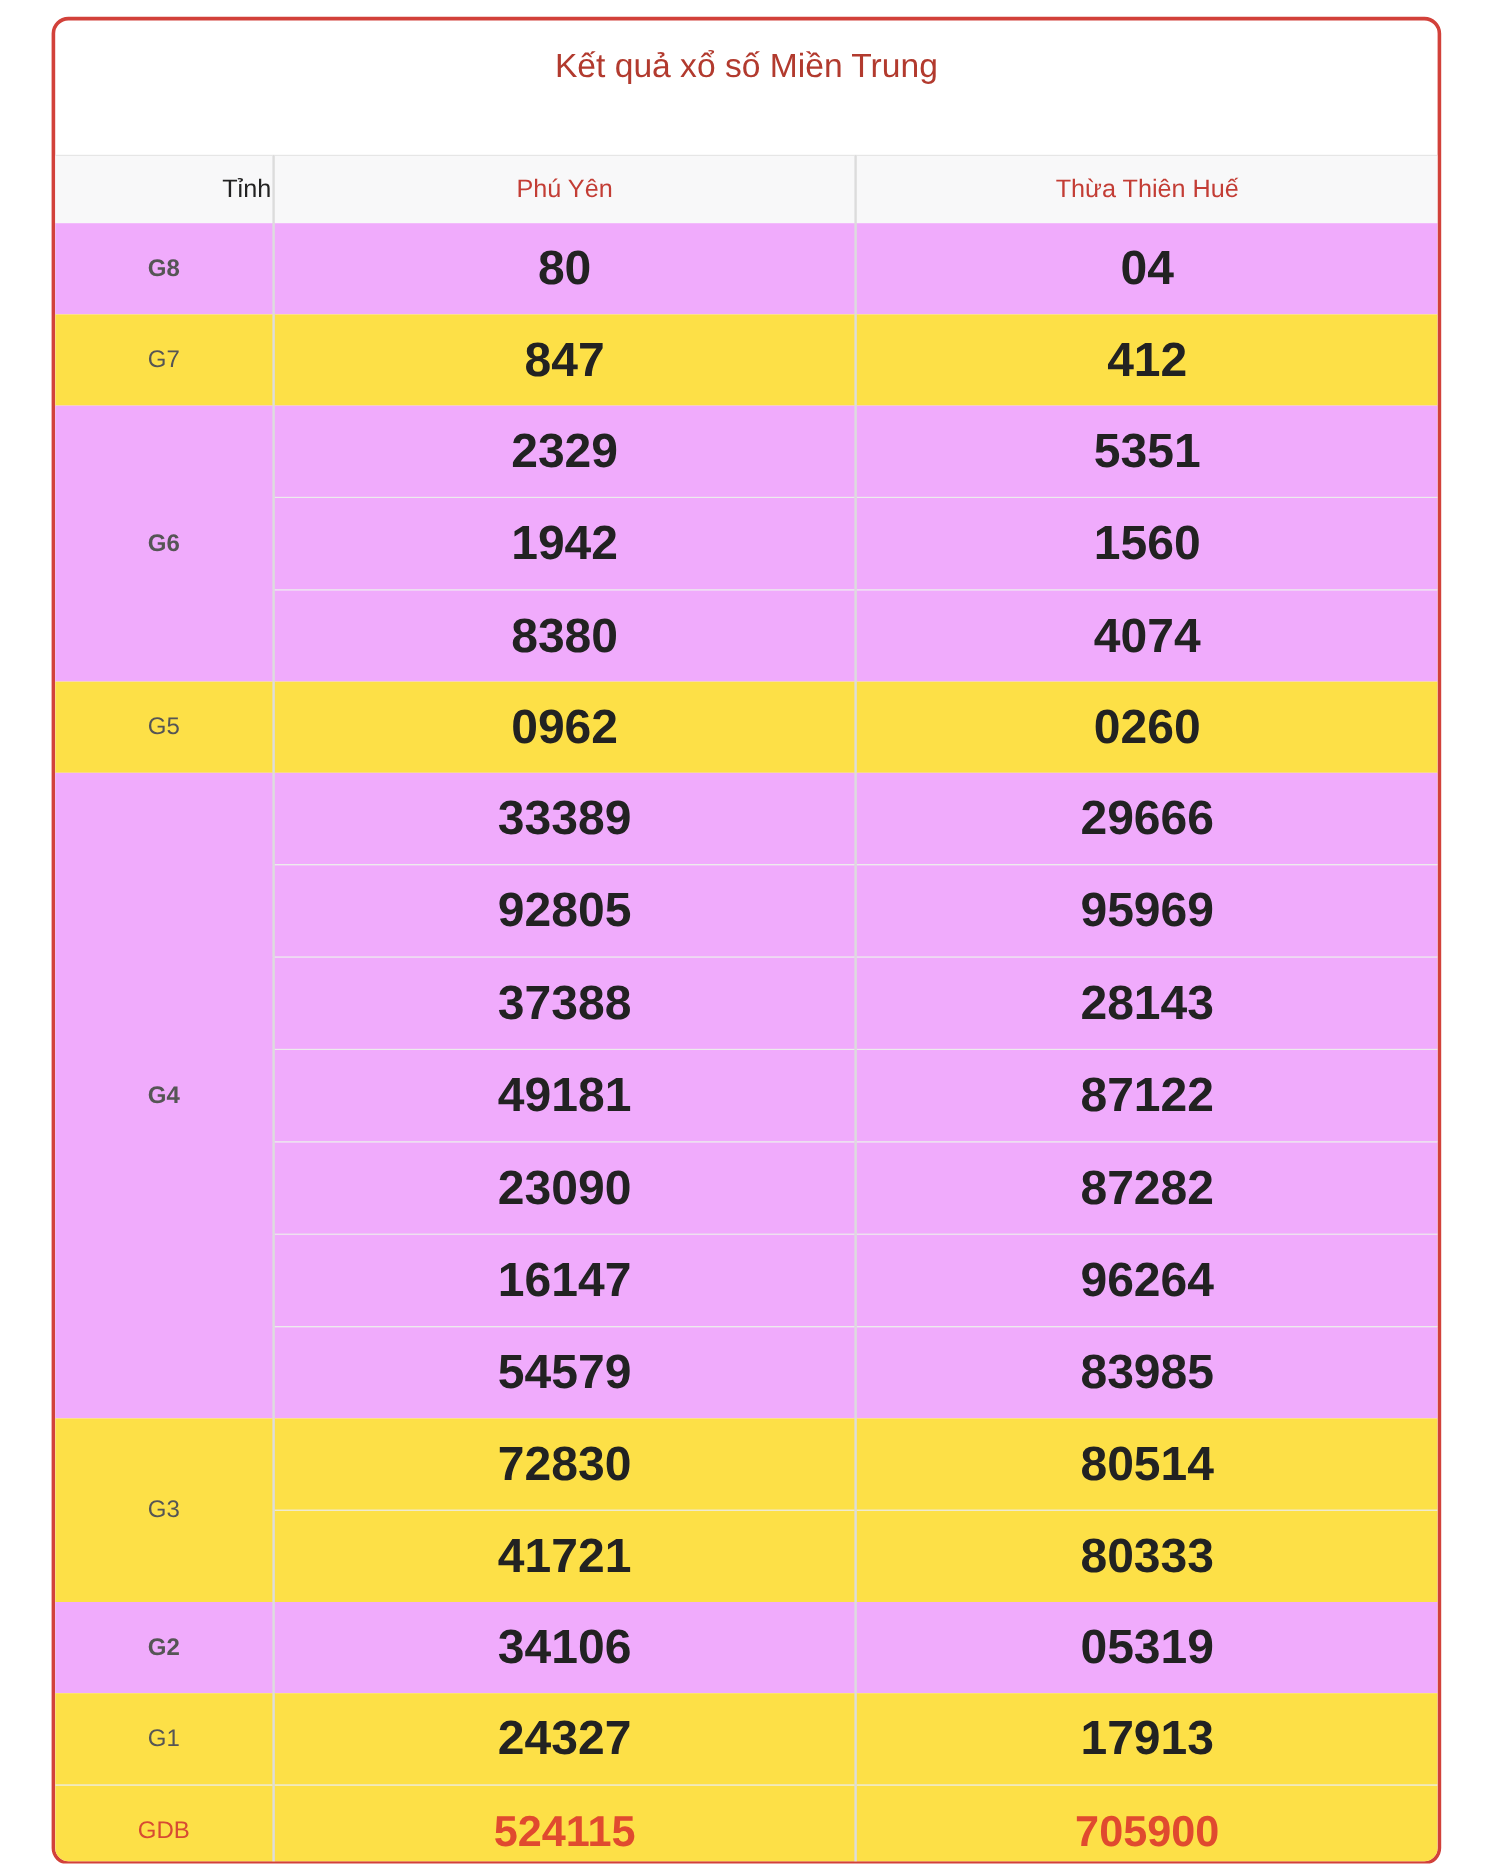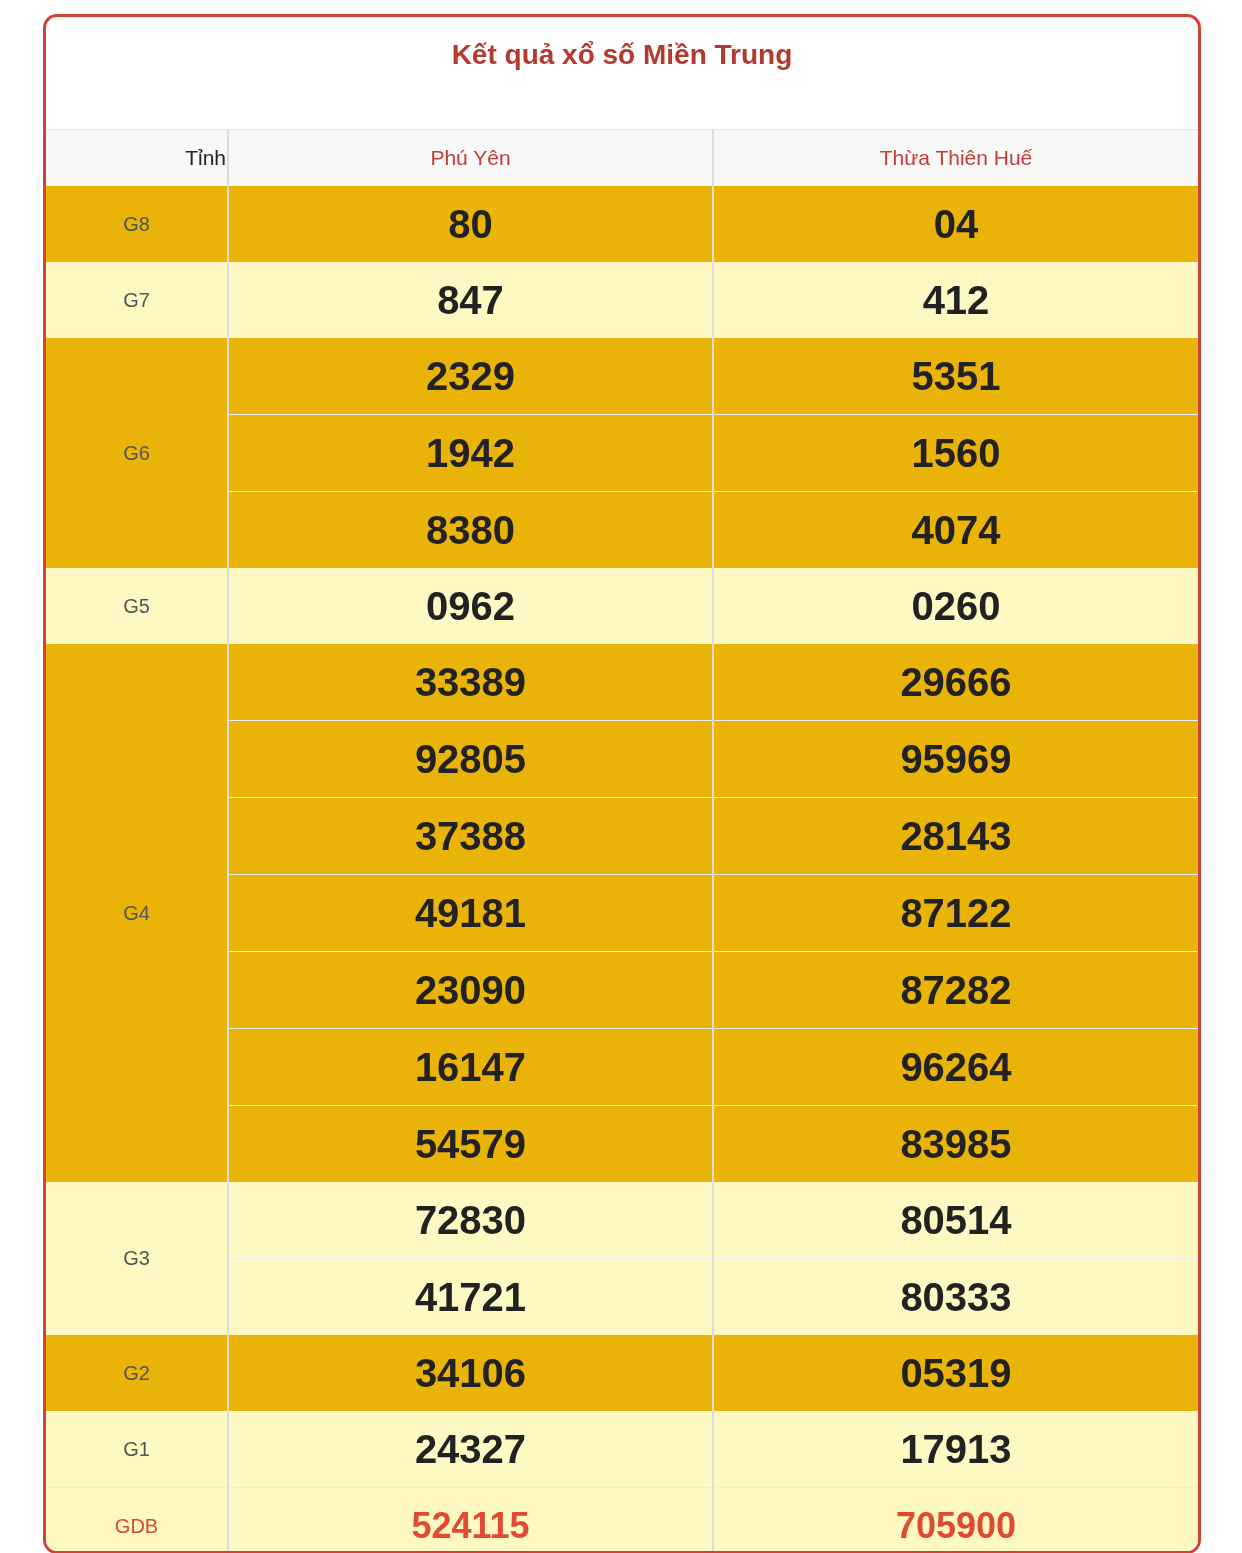--- a/index.html
+++ b/index.html
@@ -2,38 +2,38 @@
 <html><head>
 <meta charset="utf-8">
 <style>
   html, body { margin: 0; padding: 0; background: #ffffff; }
   body { width: 1242px; height: 1553px; position: relative; font-family: "Liberation Sans", sans-serif; }
   .card {
     position: absolute; left: 43px; top: 14px; width: 1152px; height: 1534px;
     border: 3px solid #d2413a; border-radius: 14px; background: #fff; overflow: hidden;
   }
   .header { height: 112px; text-align: center; }
-  .title { padding-top: 20px; font-size: 28px; font-weight: bold; color: #b23a2e; line-height: 36px; }
+  .title { padding-top: 20px; font-size: 28px; font-weight: normal; color: #b23a2e; line-height: 36px; }
   .crumbs { margin-top: 6px; font-size: 24px; color: #c9493c; line-height: 30px; }
   .crumbs .sep { color: #2d4f7a; margin: 0 6px; }
   .crumbs a { color: #c9493c; text-decoration: none; }
   table { border-collapse: collapse; width: 100%; table-layout: fixed; }
   col.c0 { width: 182px; }
   col.c1 { width: 485px; }
   col.c2 { width: 485px; }
   th { height: 54px; font-weight: normal; font-size: 21px; background: #f8f8f9; border-top: 1px solid #e6e6e6; }
   th.tinh { color: #222; text-align: right; }
   th.prov { color: #c33d35; }
   td { text-align: center; padding: 0; height: 76px; }
   td.lbl { font-size: 20px; color: #555; }
   td.num { font-size: 40px; font-weight: bold; color: #222; }
   td.sub { border-bottom: 1px solid #ececec; }
   .col-b { border-left: 2px solid #dcdcdc; }
-  tr.g.gray td { background: #eab308; }
-  tr.g.white td { background: #fef9c3; }
+  tr.g.gray td { background: #f0abfc; font-weight: bold; }
+  tr.g.white td { background: #fde047; }
   td.gdb-lbl { color: #d74a33; }
   td.gdb-num { color: #e04a2f; font-size: 36px; }
 </style>
 </head>
 <body>
 
 <div class="card">
   <div class="header">
     <div class="title">Kết quả xổ số Miền Trung</div>
   </div>

